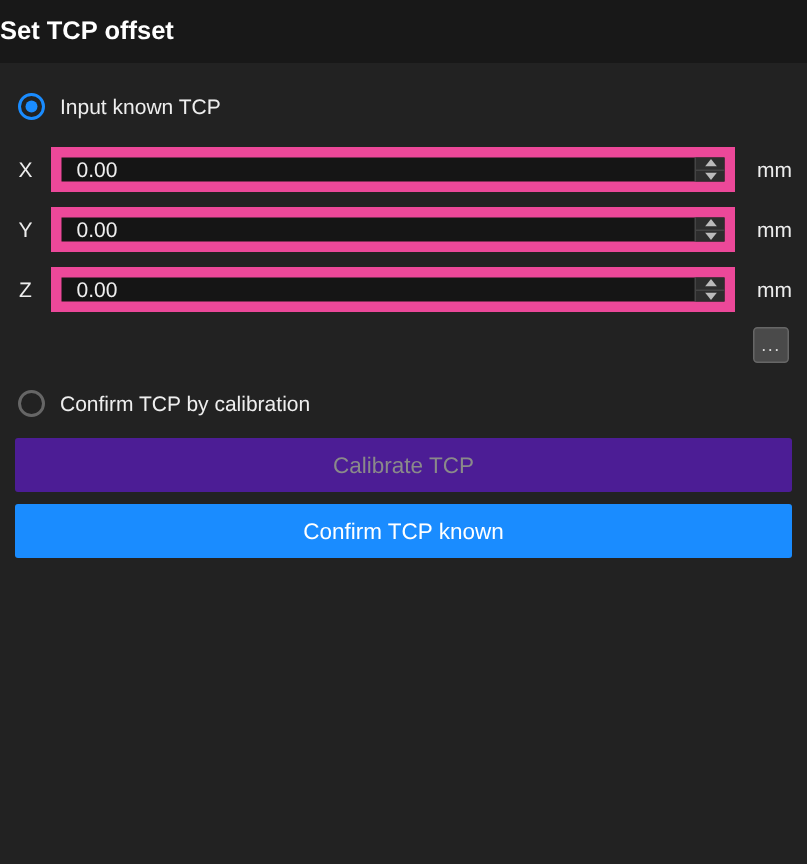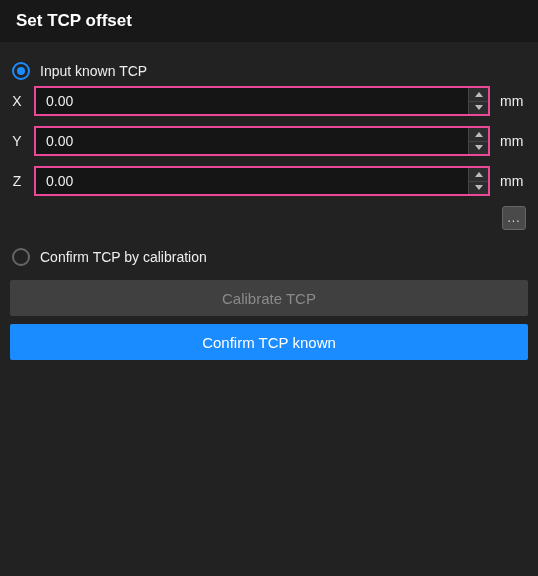--- a/index.html
+++ b/index.html
@@ -9,35 +9,35 @@
     background: #222222;
     font-family: -apple-system, "Segoe UI", Arial, sans-serif;
     color: #e8e8e8;
     overflow: hidden;
   }
   .titlebar {
     background: #181818;
     height: 42px;
     display: flex;
     align-items: center;
-    padding: 0 16px;
+    padding: 0 0;
   }
   .titlebar h1 {
     font-size: 17px;
     font-weight: 700;
     color: #fff;
   }
   .content {
     padding: 20px 10px 10px 10px;
   }
   .radio-row {
     display: flex;
     align-items: center;
     gap: 10px;
-    margin-bottom: 6px;
+    margin-bottom: 18px;
     padding-left: 2px;
   }
   .radio {
     width: 18px;
     height: 18px;
     border-radius: 50%;
     border: 2px solid #666;
     display: flex;
     align-items: center;
     justify-content: center;
@@ -67,21 +67,21 @@
   .axis-label {
     width: 14px;
     text-align: center;
     font-size: 14px;
     color: #eee;
   }
   .spin-wrap {
     flex: 1;
     display: flex;
     height: 30px;
-    border: 2px solid #ec4899;
+    border: 7px solid #ec4899;
     background: #151515;
   }
   .spin-input {
     flex: 1;
     background: transparent;
     border: none;
     color: #eee;
     font-size: 14px;
     padding: 0 10px;
     outline: none;
@@ -99,20 +99,21 @@
     align-items: center;
     justify-content: center;
     cursor: pointer;
   }
   .spin-btn:first-child { border-bottom: 1px solid #444; }
   .spin-btn svg { width: 8px; height: 5px; fill: #bbb; }
   .unit {
     width: 28px;
     font-size: 14px;
     color: #eee;
+    text-align: right;
   }
   .more-row {
     display: flex;
     justify-content: flex-end;
     margin: 6px 0 18px 0;
     padding-right: 2px;
   }
   .more-btn {
     width: 24px;
     height: 24px;
@@ -131,21 +132,21 @@
     display: block;
     width: 100%;
     height: 36px;
     border: none;
     font-size: 15px;
     margin-bottom: 8px;
     cursor: pointer;
     border-radius: 2px;
   }
   .btn-disabled {
-    background: #404040;
+    background: #4c1d95;
     color: #8a8a8a;
     cursor: default;
   }
   .btn-primary {
     background: #1a8cff;
     color: #fff;
   }
 </style>
 </head>
 <body>

